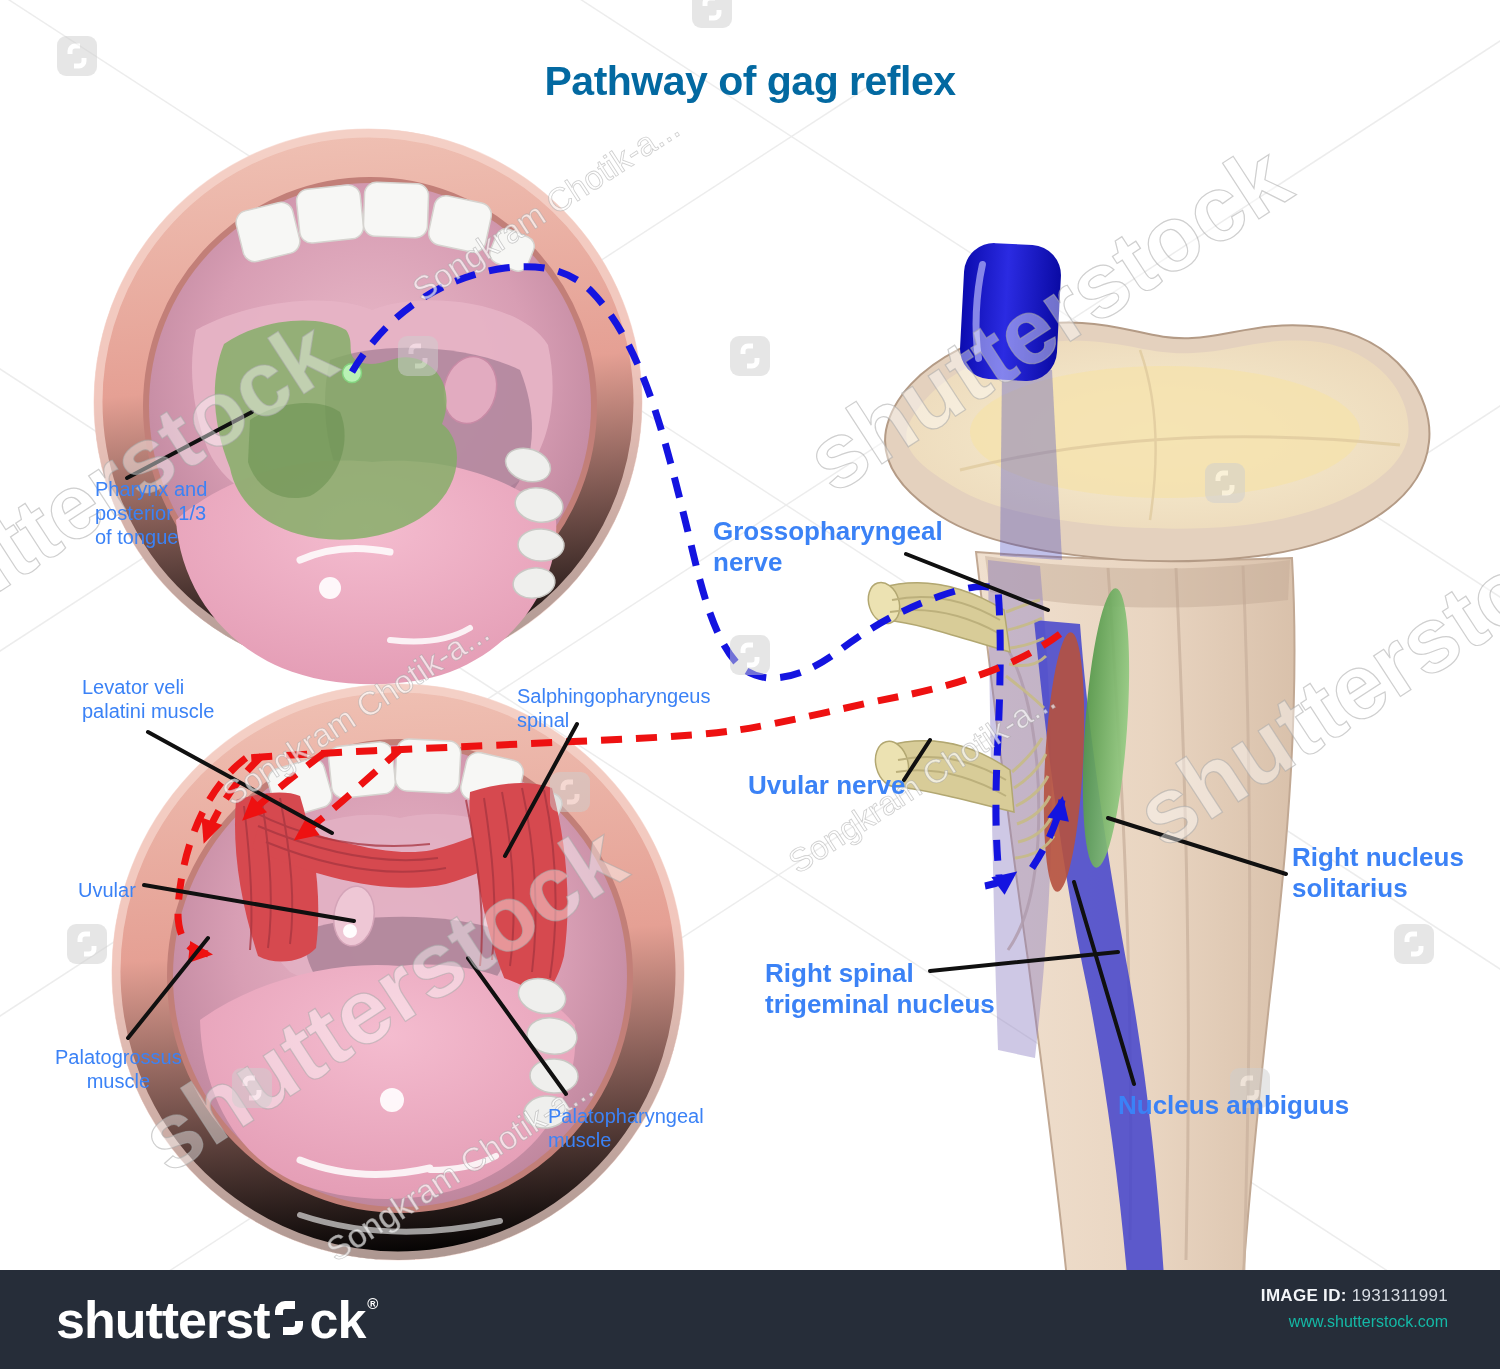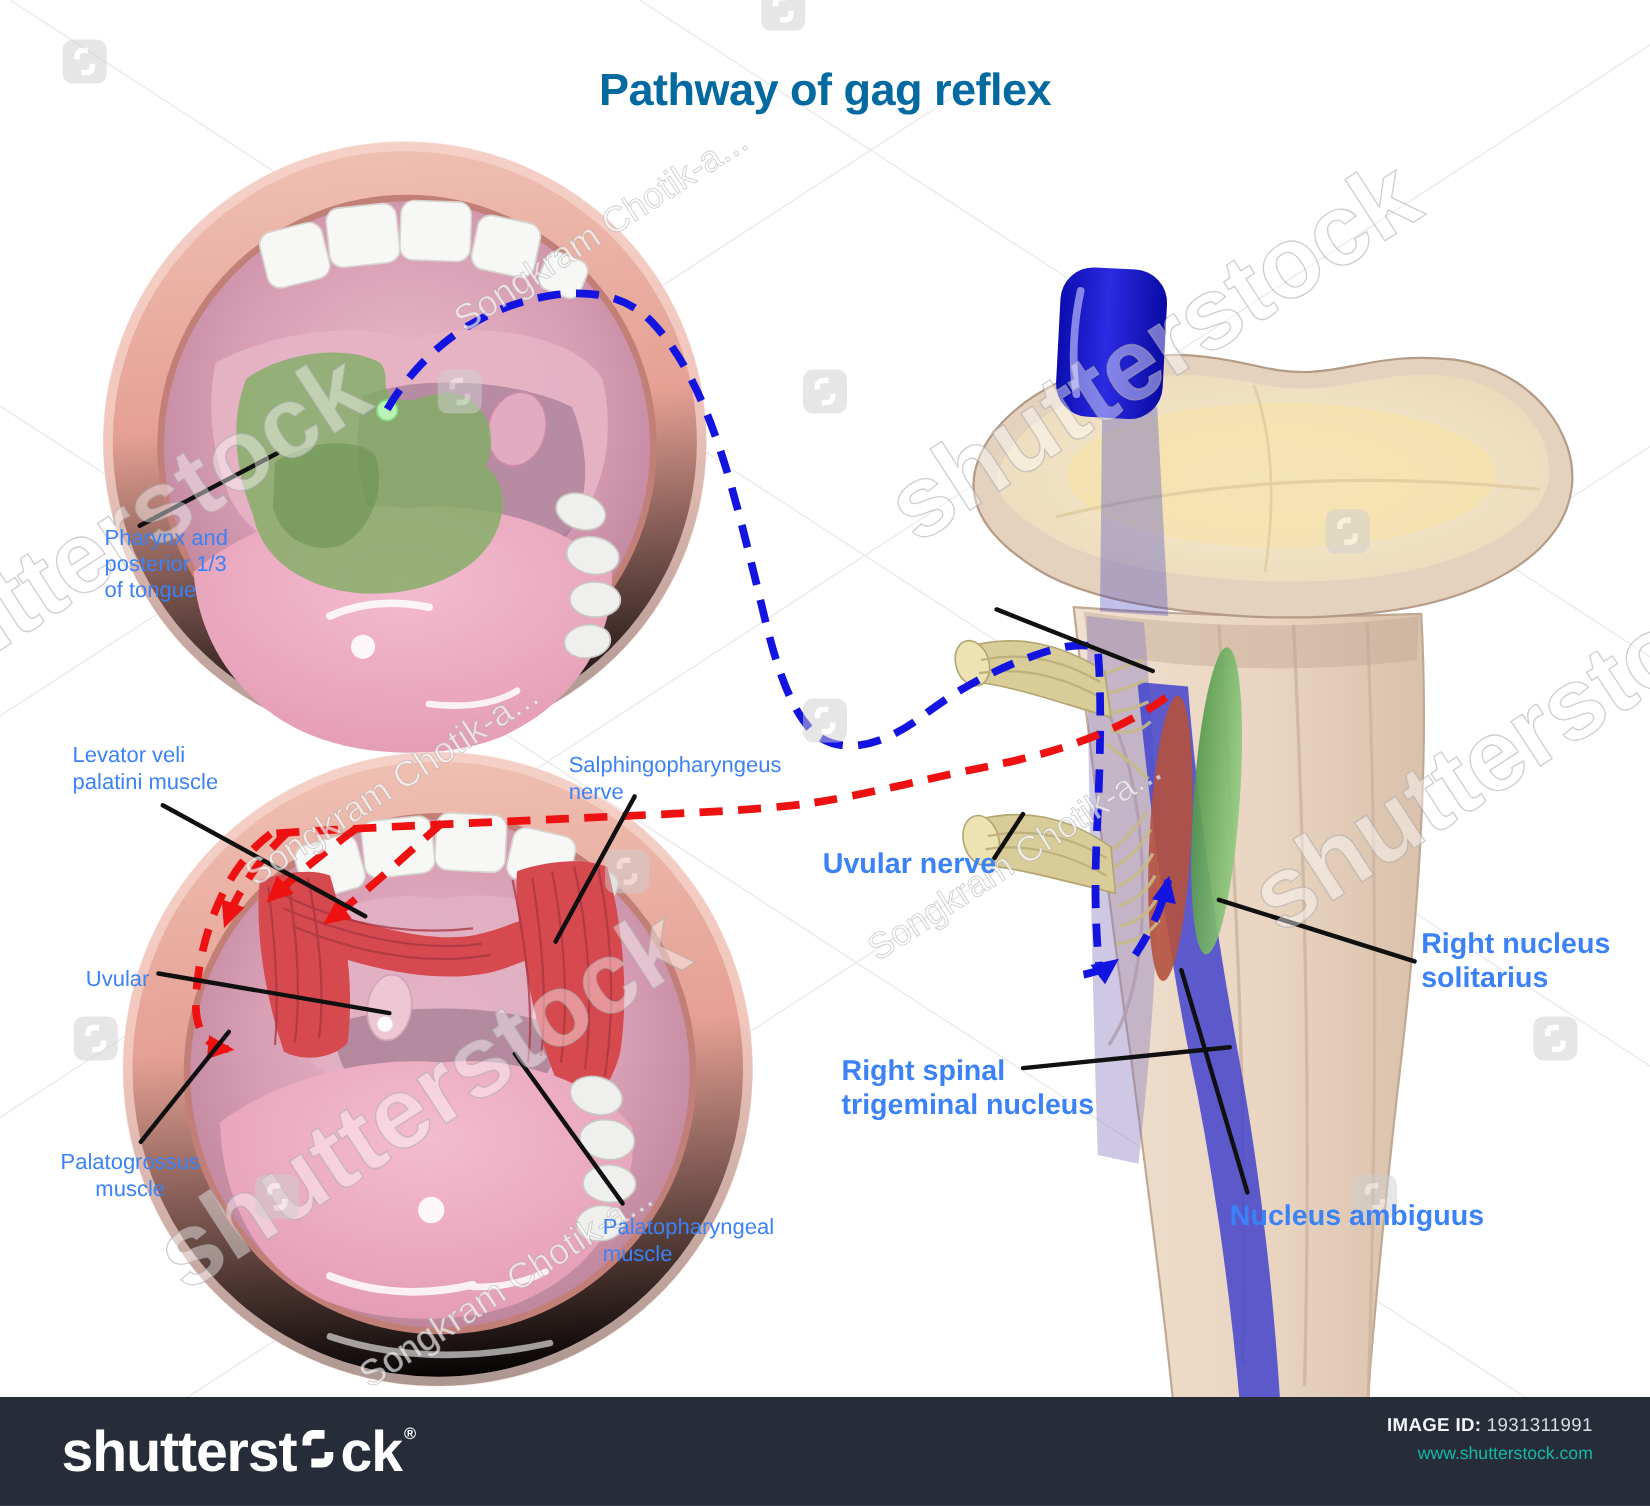--- a/index.html
+++ b/index.html
@@ -307,30 +307,32 @@
       <use href="#wicon" x="692" y="-12"></use>
     </g>
   </g>
 </svg>
 
 <div class="title">Pathway of gag reflex</div>
 
 <div class="lbl" style="left:95px;top:477px;">Pharynx and
 posterior 1/3
 of tongue</div>
-<div class="lbl" style="left:66px;top:675px;">Levator veli
+<div class="lbl" style="left:82px;top:675px;">Levator veli
 palatini muscle</div>
 <div class="lbl" style="left:517px;top:684px;">Salphingopharyngeus
-nerve</div>
+spinal</div>
 <div class="lbl" style="left:78px;top:878px;">Uvular</div>
 <div class="lbl" style="left:55px;top:1045px;text-align:center;">Palatogrossus
 muscle</div>
 <div class="lbl" style="left:548px;top:1104px;">Palatopharyngeal
 muscle</div>
 
+<div class="lbl bold" style="left:713px;top:516px;">Grossopharyngeal
+nerve</div>
 <div class="lbl bold" style="left:748px;top:770px;">Uvular nerve</div>
 <div class="lbl bold" style="left:1292px;top:842px;">Right nucleus
 solitarius</div>
 <div class="lbl bold" style="left:765px;top:958px;">Right spinal
 trigeminal nucleus</div>
 <div class="lbl bold" style="left:1118px;top:1090px;">Nucleus ambiguus</div>
 
 <div class="footer">
   <div class="logo">
     <span>shutterst</span>

